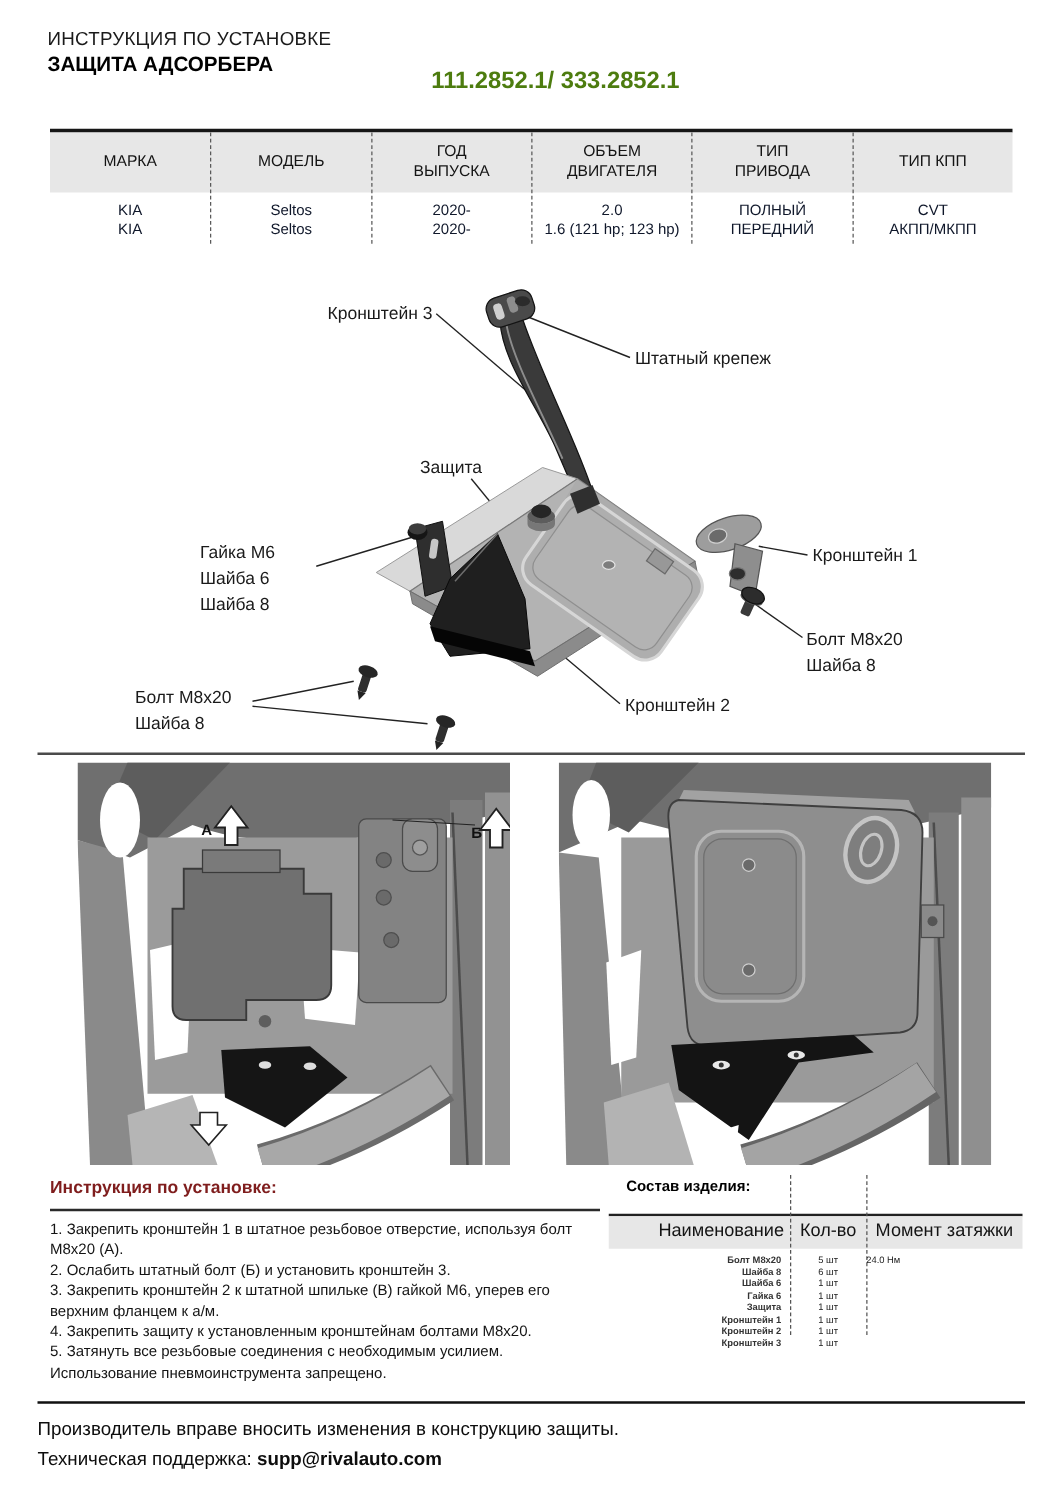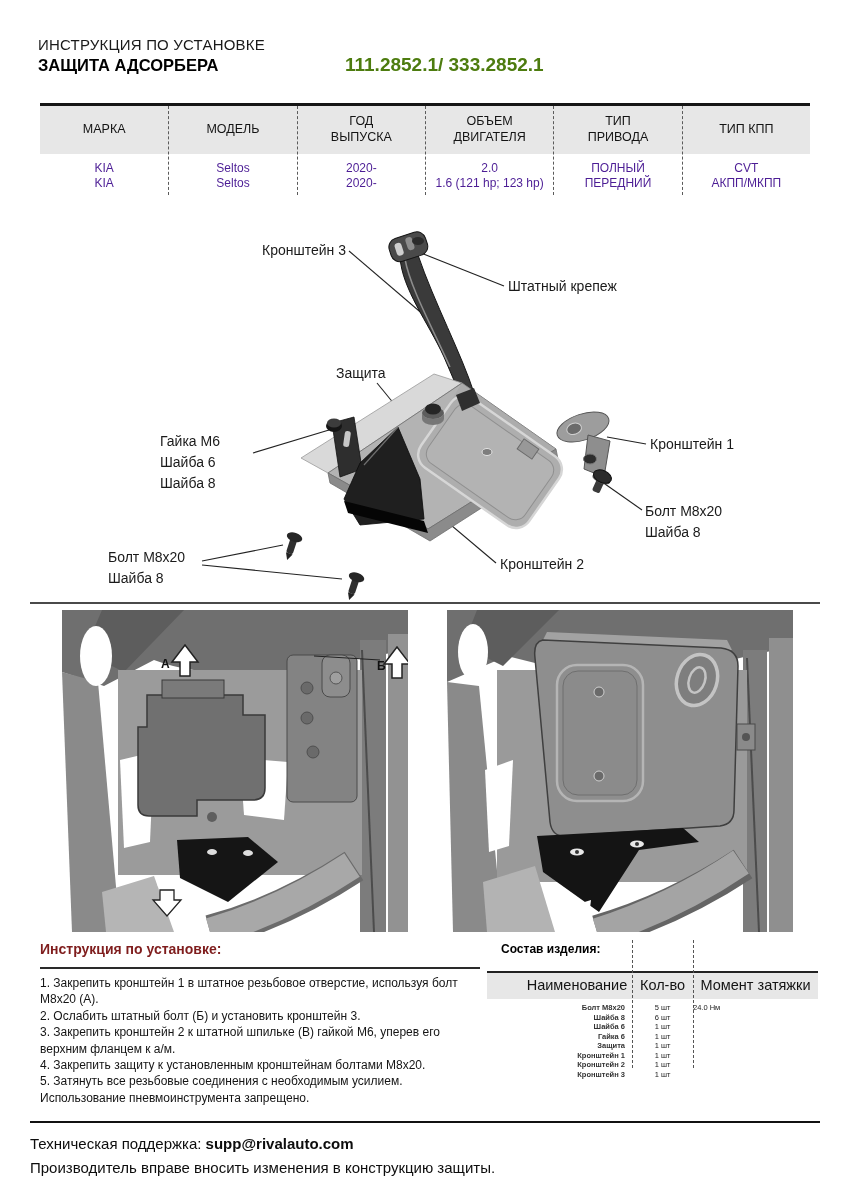--- a/index.html
+++ b/index.html
@@ -3,33 +3,33 @@
 <meta charset="utf-8">
 <style>
   * { margin:0; padding:0; box-sizing:border-box; }
   html,body { background:#888; }
   .page {
     position:relative; width:848px; height:1200px; margin:0 auto;
     background:#ffffff; overflow:hidden;
     font-family:"Liberation Sans", sans-serif; color:#111;
   }
   
-  .doc-header { position:absolute; left:38px; top:36px; }
+  .doc-header { position:absolute; left:38px; top:23px; }
   .doc-type { font-size:15px; letter-spacing:.2px; color:#1a1a1a; }
   .doc-product { font-size:16.5px; font-weight:bold; margin-top:3px; color:#000; }
   .doc-partnums { position:absolute; left:345px; top:54px; font-size:19px; font-weight:bold; color:#4d7c0f; }
   
   .vtable { position:absolute; left:40px; top:103px; width:770px; height:92px; border-top:3px solid #161616; }
   .vtable-headband { position:absolute; left:0; top:0; width:100%; height:48px; background:#e7e7e7; }
   .vtable-cols { position:relative; display:flex; height:100%; }
   .vcol { width:128.33px; display:flex; flex-direction:column; }
   .vcol + .vcol { border-left:1px dashed #5a5a5a; }
   .vhead { height:48px; display:flex; align-items:center; justify-content:center; text-align:center;
            font-size:12.5px; color:#141414; white-space:pre-line; line-height:1.25; }
-  .vcell { height:15px; line-height:15px; text-align:center; font-size:12px; color:#4c1d95; }
+  .vcell { height:15px; line-height:15px; text-align:center; font-size:12px; color:#0f172a; }
   .vcell.first { margin-top:7px; }
   
   .diagram { position:absolute; left:0; top:227px; }
   .diagram text { font-size:14px; fill:#1a1a1a; }
   
   .sep-line { position:absolute; left:30px; top:602px; width:790px; border-top:2px solid #4a4a4a; }
   
   .photo { position:absolute; top:610px; }
   .photo.left { left:62px; } .photo.right { left:447px; }
   .photo text { font-weight:bold; }
@@ -342,17 +342,17 @@
       </div>
       <div class="prow">
         <div class="pname">Кронштейн 3</div>
         <div class="pqty">1 шт</div>
         <div class="ptorque"></div>
       </div>
     </div>
   </div>
 
   <div class="footer">
+    <div class="footer-line">Производитель вправе вносить изменения в конструкцию защиты.</div>
     <div class="footer-line"><span>Техническая поддержка: </span><span class="footer-email">supp@rivalauto.com</span></div>
-    <div class="footer-line">Производитель вправе вносить изменения в конструкцию защиты.</div>
   </div>
 
 </div>
 
 </body></html>

